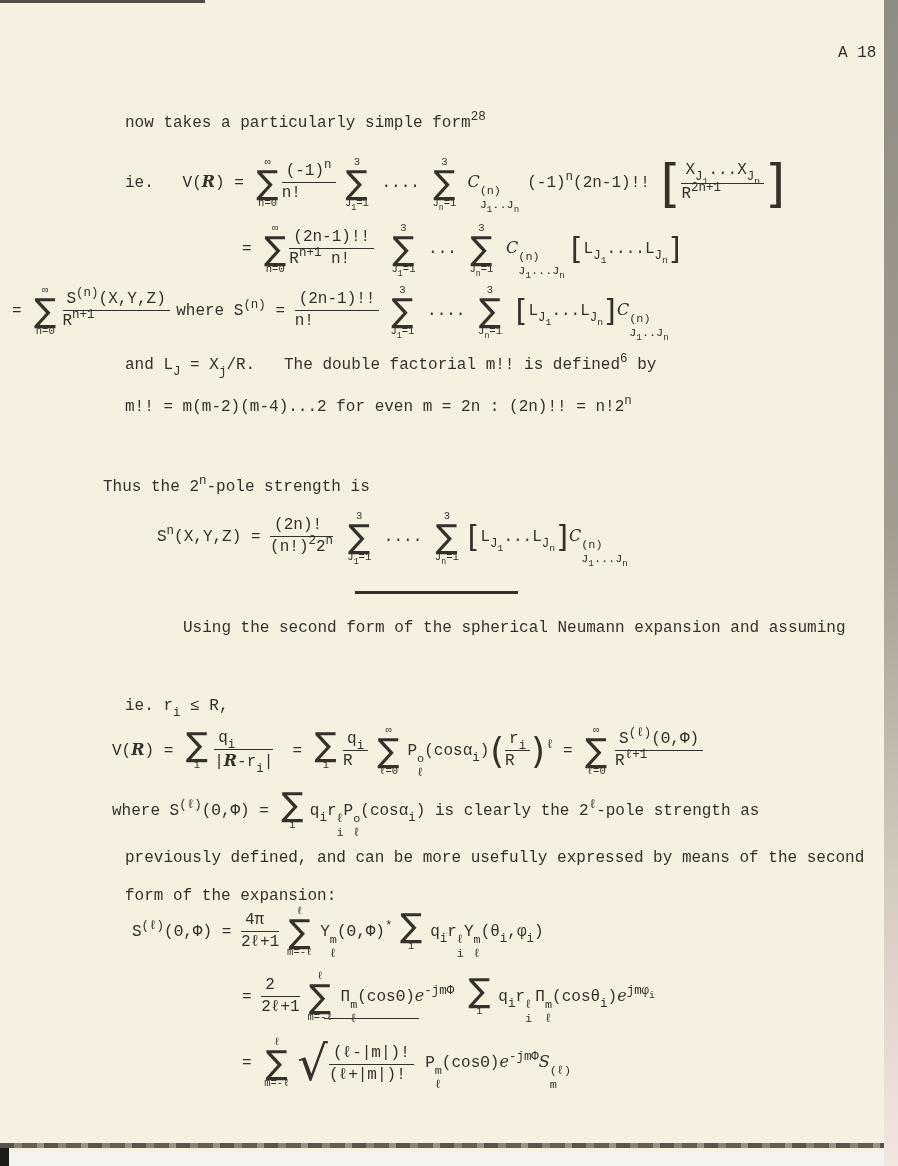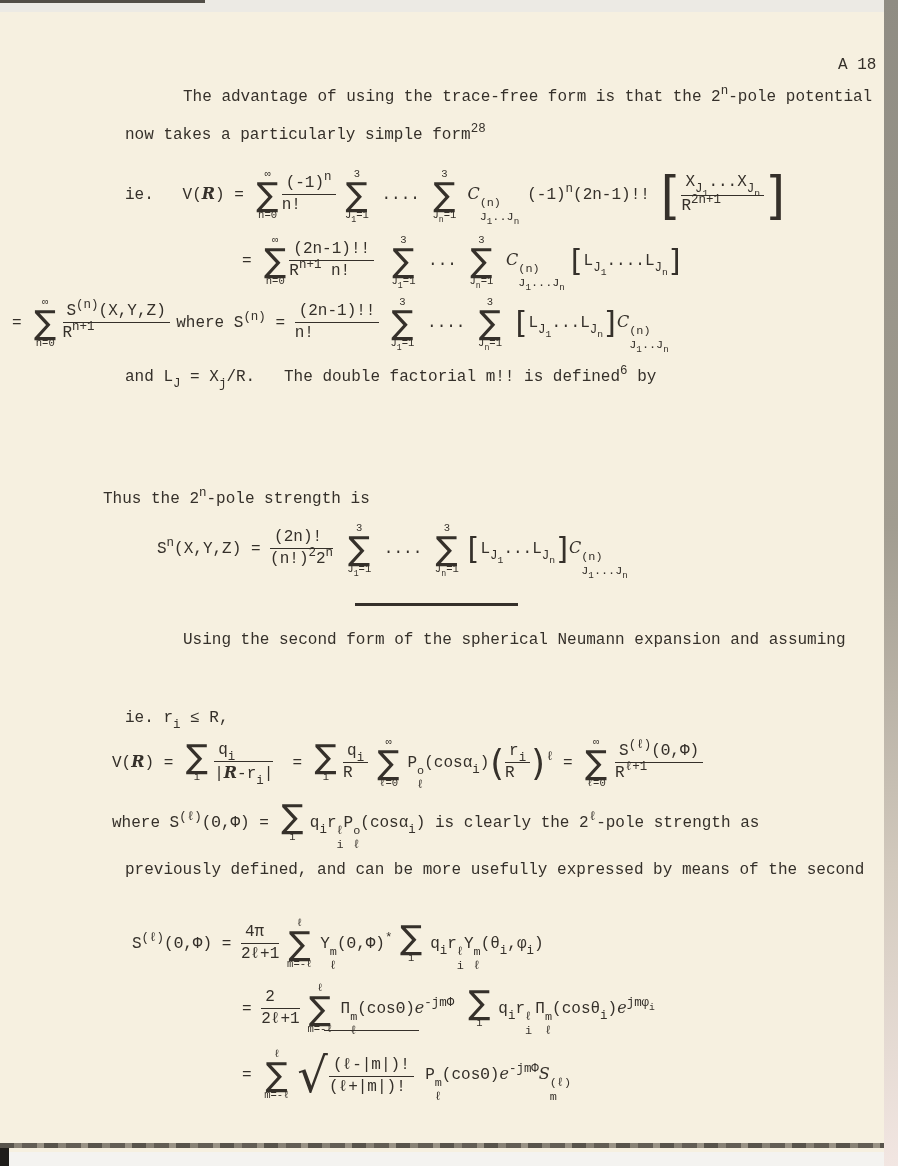--- a/index.html
+++ b/index.html
@@ -2,21 +2,21 @@
 <html><head>
 <meta charset="utf-8">
 <style>
   html,body{margin:0;padding:0;}
   body{
     width:898px;height:1166px;position:relative;overflow:hidden;
     background:#eceae4;
     font-family:"Liberation Mono","DejaVu Sans Mono",monospace;
   }
   .page{
-    position:absolute;left:0;top:12px;width:884px;height:1152px;
+    position:absolute;left:0;top:0;width:884px;height:1152px;
     background:#f6f0e0;color:#35302a;font-size:16px;overflow:hidden;
   }
   .ln{position:absolute;white-space:pre;}
   .tx{line-height:26px;}
   .eq{white-space:pre;}
   
   .sup{font-size:.78em;vertical-align:.55em;line-height:0;}
   .sub{font-size:.78em;vertical-align:-.45em;line-height:0;}
   
   .ss{display:inline-flex;flex-direction:column;align-items:flex-start;
@@ -51,41 +51,42 @@
     background:repeating-linear-gradient(90deg,#3c3831 0 14px,#756f63 14px 22px,#49443c 22px 37px,#8a8376 37px 44px);}
   .corner-dark{position:absolute;left:0;top:0;width:205px;height:3px;background:#524e46;}
   .notch{position:absolute;left:0;top:1148px;width:9px;height:18px;background:#1f1d1a;}
 </style>
 </head>
 <body>
 
 <div class="page">
   <div class="ln tx" style="left:838px;top:40px">A 18</div>
 
-  <div class="ln tx" style="left:183px;top:72px">The advantage of using the trace-free form is that the 2<span class="sup">n</span>-pole potential</div>
   <div class="ln tx" style="left:125px;top:110px">now takes a particularly simple form<span class="sup">28</span></div>
 
   <div class="ln eq" style="left:125px;top:140px;line-height:84px;height:84px">ie.   V(<span class="sc b">R</span>) = <span class="sum"><span class="top">∞</span><span class="sig">∑</span><span class="bot">n=0</span></span><span class="frac"><span class="num">(-1)<span class="sup">n</span></span><span class="den">n!</span></span><span class="sp" style="width: 0.4em;"></span><span class="sum"><span class="top">3</span><span class="sig">∑</span><span class="bot">J<span class="sub">1</span>=1</span></span> .... <span class="sum"><span class="top">3</span><span class="sig">∑</span><span class="bot">J<span class="sub">n</span>=1</span></span><span class="sp" style="width: 0.5em;"></span><span class="sc">C</span><span class="ss"><span class="ssa">(n)</span><span class="ssb">J<span class="sub">1</span>..J<span class="sub">n</span></span></span><span class="sp" style="width: 0.5em;"></span>(-1)<span class="sup">n</span>(2n-1)!! <span class="br2" style="font-size: 3.2em;">[</span><span class="frac"><span class="num">X<span class="sub">J<span class="sub">1</span></span>...X<span class="sub">J<span class="sub">n</span></span></span><span class="den">R<span class="sup">2n+1</span></span></span><span class="br2" style="font-size: 3.2em;">]</span></div>
   <div class="ln eq" style="left:242px;top:208px;line-height:80px;height:80px">= <span class="sum"><span class="top">∞</span><span class="sig">∑</span><span class="bot">n=0</span></span><span class="frac"><span class="num">(2n-1)!!</span><span class="den">R<span class="sup">n+1</span> n!</span></span><span class="sp" style="width: 0.9em;"></span><span class="sum"><span class="top">3</span><span class="sig">∑</span><span class="bot">J<span class="sub">1</span>=1</span></span> ... <span class="sum"><span class="top">3</span><span class="sig">∑</span><span class="bot">J<span class="sub">n</span>=1</span></span><span class="sp" style="width: 0.6em;"></span><span class="sc">C</span><span class="ss"><span class="ssa">(n)</span><span class="ssb">J<span class="sub">1</span>...J<span class="sub">n</span></span></span><span class="sp" style="width: 0.3em;"></span><span class="br2" style="font-size: 1.9em;">[</span>L<span class="sub">J<span class="sub">1</span></span>....L<span class="sub">J<span class="sub">n</span></span><span class="br2" style="font-size: 1.9em;">]</span></div>
   <div class="ln eq" style="left:12px;top:268px;line-height:84px;height:84px">= <span class="sum"><span class="top">∞</span><span class="sig">∑</span><span class="bot">n=0</span></span><span class="sp" style="width: 0.2em;"></span><span class="frac"><span class="num">S<span class="sup">(n)</span>(X,Y,Z)</span><span class="den">R<span class="sup">n+1</span></span></span><span class="sp" style="width: 0.4em;"></span>where S<span class="sup">(n)</span> = <span class="frac"><span class="num">(2n-1)!!</span><span class="den">n!</span></span><span class="sp" style="width: 0.5em;"></span><span class="sum"><span class="top">3</span><span class="sig">∑</span><span class="bot">J<span class="sub">1</span>=1</span></span> .... <span class="sum"><span class="top">3</span><span class="sig">∑</span><span class="bot">J<span class="sub">n</span>=1</span></span><span class="sp" style="width: 0.6em;"></span><span class="br2" style="font-size: 1.9em;">[</span>L<span class="sub">J<span class="sub">1</span></span>...L<span class="sub">J<span class="sub">n</span></span><span class="br2" style="font-size: 1.9em;">]</span><span class="sc">C</span><span class="ss"><span class="ssa">(n)</span><span class="ssb">J<span class="sub">1</span>..J<span class="sub">n</span></span></span></div>
 
   <div class="ln tx" style="left:125px;top:352px">and L<span class="sub">J</span> = X<span class="sub">j</span>/R.   The double factorial m!! is defined<span class="sup">6</span> by</div>
+  <div class="ln tx" style="left:125px;top:394px">m!! = m(m-2)(m-4)...2 for even m = 2n : (2n)!! = n!2<span class="sup">n</span></div>
   <div class="ln tx" style="left:103px;top:474px">Thus the 2<span class="sup">n</span>-pole strength is</div>
 
   <div class="ln eq" style="left:157px;top:494px;line-height:84px;height:84px">S<span class="sup">n</span>(X,Y,Z) = <span class="frac"><span class="num">(2n)!</span><span class="den">(n!)<span class="sup">2</span>2<span class="sup">n</span></span></span><span class="sp" style="width: 0.7em;"></span><span class="sum"><span class="top">3</span><span class="sig">∑</span><span class="bot">J<span class="sub">1</span>=1</span></span> .... <span class="sum"><span class="top">3</span><span class="sig">∑</span><span class="bot">J<span class="sub">n</span>=1</span></span><span class="sp" style="width: 0.3em;"></span><span class="br2" style="font-size: 1.9em;">[</span>L<span class="sub">J<span class="sub">1</span></span>...L<span class="sub">J<span class="sub">n</span></span><span class="br2" style="font-size: 1.9em;">]</span><span class="sc">C</span><span class="ss"><span class="ssa">(n)</span><span class="ssb">J<span class="sub">1</span>...J<span class="sub">n</span></span></span></div>
 
   <div class="divider"></div>
 
   <div class="ln tx" style="left:183px;top:615px">Using the second form of the spherical Neumann expansion and assuming</div>
   <div class="ln tx" style="left:125px;top:693px">ie. r<span class="sub">i</span> ≤ R,</div>
 
   <div class="ln eq" style="left:112px;top:708px;line-height:84px;height:84px">V(<span class="sc b">R</span>) = <span class="sum"><span class="sig">∑</span><span class="bot">i</span></span><span class="sp" style="width: 0.2em;"></span><span class="frac"><span class="num">q<span class="sub">i</span></span><span class="den">|<span class="sc b">R</span>-r<span class="sub">i</span>|</span></span>  = <span class="sum"><span class="sig">∑</span><span class="bot">i</span></span><span class="sp" style="width: 0.2em;"></span><span class="frac"><span class="num">q<span class="sub">i</span></span><span class="den">R</span></span><span class="sp" style="width: 0.4em;"></span><span class="sum"><span class="top">∞</span><span class="sig">∑</span><span class="bot">ℓ=0</span></span><span class="sp" style="width: 0.3em;"></span>P<span class="ss"><span class="ssa">o</span><span class="ssb">ℓ</span></span>(cosα<span class="sub">i</span>)<span class="br2" style="font-size: 2.2em;">(</span><span class="frac"><span class="num">r<span class="sub">i</span></span><span class="den">R</span></span><span class="br2" style="font-size: 2.2em;">)</span><span class="sup">ℓ</span> = <span class="sum"><span class="top">∞</span><span class="sig">∑</span><span class="bot">ℓ=0</span></span><span class="sp" style="width: 0.3em;"></span><span class="frac"><span class="num">S<span class="sup">(ℓ)</span>(Θ,Φ)</span><span class="den">R<span class="sup">ℓ+1</span></span></span></div>
 
   <div class="ln eq" style="left:112px;top:776px;line-height:70px;height:70px">where S<span class="sup">(ℓ)</span>(Θ,Φ) = <span class="sum"><span class="sig">∑</span><span class="bot">i</span></span><span class="sp" style="width: 0.2em;"></span>q<span class="sub">i</span>r<span class="ss"><span class="ssa">ℓ</span><span class="ssb">i</span></span>P<span class="ss"><span class="ssa">o</span><span class="ssb">ℓ</span></span>(cosα<span class="sub">i</span>) is clearly the 2<span class="sup">ℓ</span>-pole strength as</div>
   <div class="ln tx" style="left:125px;top:845px">previously defined, and can be more usefully expressed by means of the second</div>
+  <div class="ln tx" style="left:125px;top:883px">form of the expansion:</div>
 
   <div class="ln eq" style="left:132px;top:892px;line-height:80px;height:80px">S<span class="sup">(ℓ)</span>(Θ,Φ) = <span class="frac"><span class="num">4π</span><span class="den">2ℓ+1</span></span><span class="sp" style="width: 0.3em;"></span><span class="sum"><span class="top">ℓ</span><span class="sig">∑</span><span class="bot">m=-ℓ</span></span><span class="sp" style="width: 0.3em;"></span>Y<span class="ss"><span class="ssa">m</span><span class="ssb">ℓ</span></span>(Θ,Φ)<span class="sup">*</span><span class="sp" style="width: 0.3em;"></span><span class="sum"><span class="sig">∑</span><span class="bot">i</span></span><span class="sp" style="width: 0.3em;"></span>q<span class="sub">i</span>r<span class="ss"><span class="ssa">ℓ</span><span class="ssb">i</span></span>Y<span class="ss"><span class="ssa">m</span><span class="ssb">ℓ</span></span>(θ<span class="sub">i</span>,φ<span class="sub">i</span>)</div>
   <div class="ln eq" style="left:242px;top:956px;line-height:80px;height:80px">= <span class="frac"><span class="num">2</span><span class="den">2ℓ+1</span></span><span class="sp" style="width: 0.3em;"></span><span class="sum"><span class="top">ℓ</span><span class="sig">∑</span><span class="bot">m=-ℓ</span></span><span class="sp" style="width: 0.3em;"></span>Π<span class="ss"><span class="ssa">m</span><span class="ssb">ℓ</span></span>(cosΘ)<span class="sc">e</span><span class="sup">-jmΦ</span><span class="sp" style="width: 0.7em;"></span><span class="sum"><span class="sig">∑</span><span class="bot">i</span></span><span class="sp" style="width: 0.3em;"></span>q<span class="sub">i</span>r<span class="ss"><span class="ssa">ℓ</span><span class="ssb">i</span></span><span class="sp" style="width: 0.2em;"></span>Π<span class="ss"><span class="ssa">m</span><span class="ssb">ℓ</span></span>(cosθ<span class="sub">i</span>)<span class="sc">e</span><span class="sup">jmφ<span class="sub">i</span></span></div>
   <div class="ln eq" style="left:242px;top:1018px;line-height:86px;height:86px">= <span class="sum"><span class="top">ℓ</span><span class="sig">∑</span><span class="bot">m=-ℓ</span></span><span class="sp" style="width: 0.3em;"></span><span class="sqrt"><span class="rad">√</span><span class="radc"><span class="frac"><span class="num">(ℓ-|m|)!</span><span class="den">(ℓ+|m|)!</span></span></span></span><span class="sp" style="width: 0.4em;"></span>P<span class="ss"><span class="ssa">m</span><span class="ssb">ℓ</span></span>(cosΘ)<span class="sc">e</span><span class="sup">-jmΦ</span><span class="sc">S</span><span class="ss"><span class="ssa">(ℓ)</span><span class="ssb">m</span></span></div>
 </div>
 
 <div class="corner-dark"></div>
 <div class="edge-right"></div>
 <div class="edge-bottom"></div>
 <div class="edge-bottom-line"></div>

